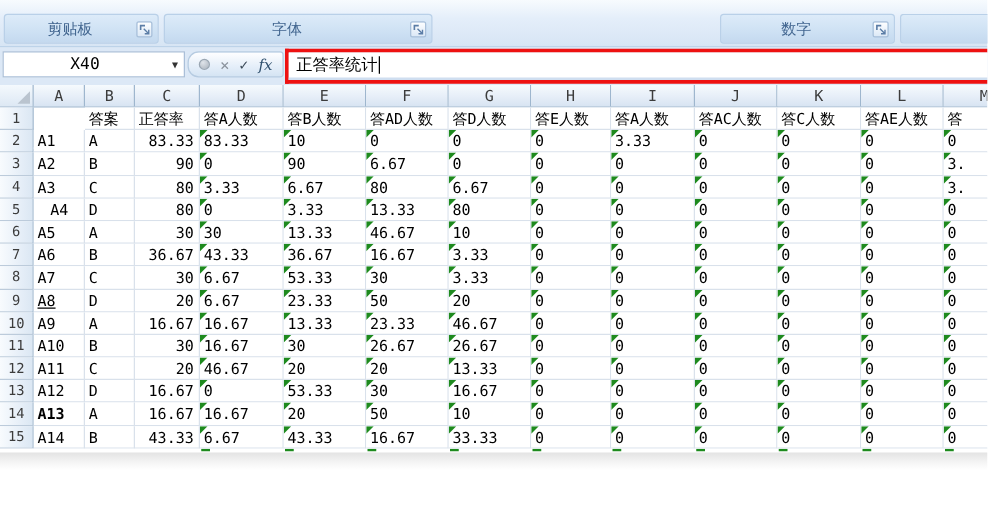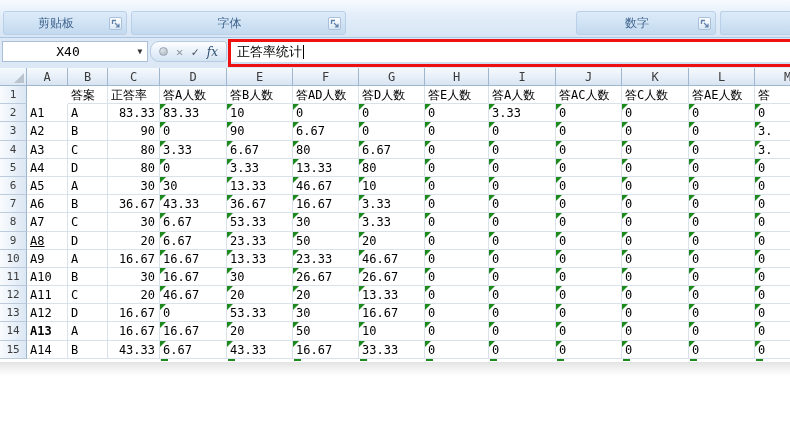--- a/index.html
+++ b/index.html
@@ -211,21 +211,21 @@
           <div class="cell" style="width: 66px;"><span class="tri"></span><span>6.67</span></div>
           <div class="cell" style="width: 64px;"><span class="tri"></span><span>0</span></div>
           <div class="cell" style="width: 67px;"><span class="tri"></span><span>0</span></div>
           <div class="cell" style="width: 66px;"><span class="tri"></span><span>0</span></div>
           <div class="cell" style="width: 67px;"><span class="tri"></span><span>0</span></div>
           <div class="cell" style="width: 66px;"><span class="tri"></span><span>0</span></div>
           <div class="cell" style="width: 66px;"><span class="tri"></span><span>3.</span></div>
         </div>
         <div class="row">
           <div class="rowhdr">5</div>
-          <div class="cell" style="width: 41px;"><span>A4</span></div>
+          <div class="cell" style="width: 41px; text-align: center;"><span>A4</span></div>
           <div class="cell" style="width: 40px;"><span>D</span></div>
           <div class="cell right" style="width: 52px;"><span>80</span></div>
           <div class="cell" style="width: 67px;"><span class="tri"></span><span>0</span></div>
           <div class="cell" style="width: 66px;"><span class="tri"></span><span>3.33</span></div>
           <div class="cell" style="width: 66px;"><span class="tri"></span><span>13.33</span></div>
           <div class="cell" style="width: 66px;"><span class="tri"></span><span>80</span></div>
           <div class="cell" style="width: 64px;"><span class="tri"></span><span>0</span></div>
           <div class="cell" style="width: 67px;"><span class="tri"></span><span>0</span></div>
           <div class="cell" style="width: 66px;"><span class="tri"></span><span>0</span></div>
           <div class="cell" style="width: 67px;"><span class="tri"></span><span>0</span></div>

